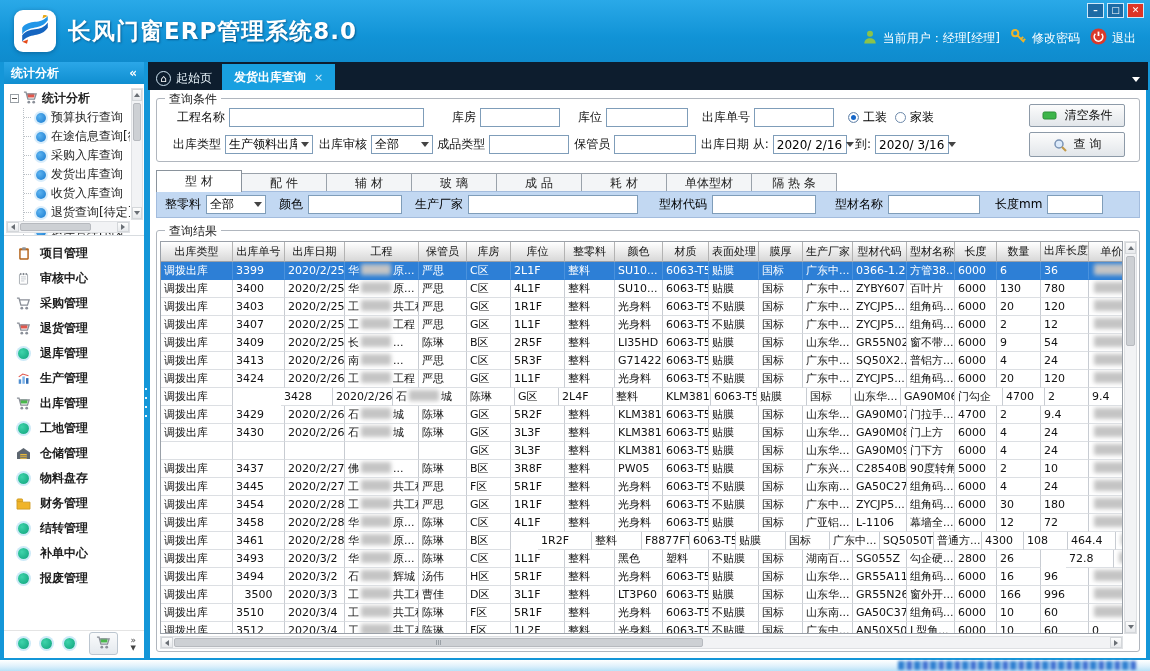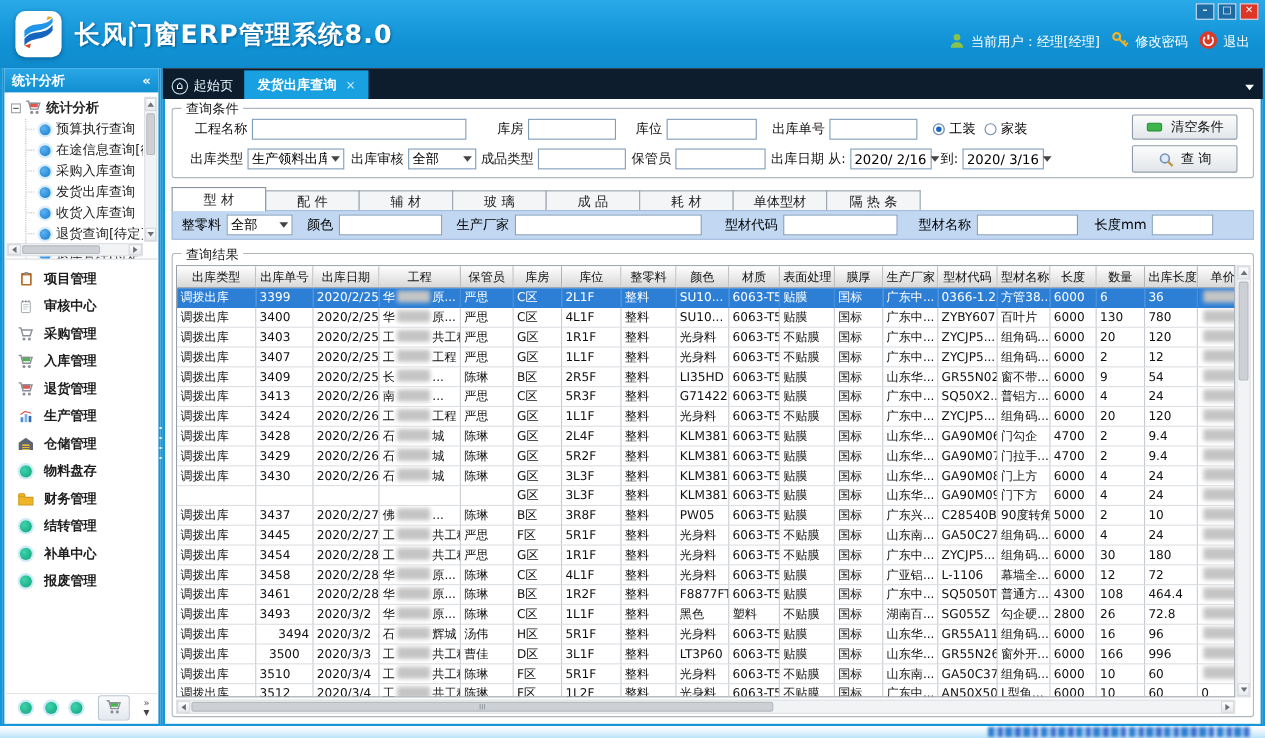--- a/index.html
+++ b/index.html
@@ -267,49 +267,61 @@
     <path d="M1 2.2h2.2l2 7.6h7l1.8-5.6H4" fill="none" stroke="#8a8f98" stroke-width="1.4"></path>
     <circle cx="6.2" cy="13" r="1.5" fill="#8a8f98"></circle>
             <circle cx="11.4" cy="13" r="1.5" fill="#8a8f98"></circle>
           </svg>
         </span>
         <span>采购管理</span>
       </div>
       <div class="menu-item">
         <span class="ic">
           <svg width="15" height="15" viewBox="0 0 16 16">
-    <rect x="4.6" y="3.6" width="7.6" height="4.4" rx="1" fill="#49b84c"></rect>
-    <path d="M1 2.2h2.2l2 7.6h7l1.8-5.6H4" fill="none" stroke="#8a8f98" stroke-width="1.4"></path>
-    <circle cx="6.2" cy="13" r="1.5" fill="#8a8f98"></circle>
-            <circle cx="11.4" cy="13" r="1.5" fill="#8a8f98"></circle>
-          </svg>
-        </span>
-        <span>入库管理</span>
-      </div>
-      <div class="menu-item">
-        <span class="ic">
-          <svg width="15" height="15" viewBox="0 0 16 16">
     <rect x="4.6" y="3.6" width="7.6" height="4.4" rx="1" fill="#e2574c"></rect>
     <path d="M1 2.2h2.2l2 7.6h7l1.8-5.6H4" fill="none" stroke="#8a8f98" stroke-width="1.4"></path>
     <circle cx="6.2" cy="13" r="1.5" fill="#8a8f98"></circle>
             <circle cx="11.4" cy="13" r="1.5" fill="#8a8f98"></circle>
           </svg>
         </span>
         <span>退货管理</span>
+      </div>
+      <div class="menu-item">
+        <span class="ic">
+          <span class="dot-teal"></span>
+        </span>
+        <span>退库管理</span>
       </div>
       <div class="menu-item">
         <span class="ic">
           <svg width="14" height="13" viewBox="0 0 16 16">
             <rect x="1.5" y="9" width="3" height="5.5" fill="#4f8fd2"></rect>
             <rect x="6" y="5.5" width="3" height="9" fill="#7db2e8"></rect>
             <rect x="10.5" y="7.5" width="3" height="7" fill="#2f6db5"></rect>
             <polyline points="1.5,6 6.5,2.5 13.5,4.5" fill="none" stroke="#e2574c" stroke-width="1.3"></polyline>
           </svg>
         </span>
         <span>生产管理</span>
+      </div>
+      <div class="menu-item">
+        <span class="ic">
+          <svg width="15" height="15" viewBox="0 0 16 16">
+    <rect x="4.6" y="3.6" width="7.6" height="4.4" rx="1" fill="#49b84c"></rect>
+    <path d="M1 2.2h2.2l2 7.6h7l1.8-5.6H4" fill="none" stroke="#8a8f98" stroke-width="1.4"></path>
+    <circle cx="6.2" cy="13" r="1.5" fill="#8a8f98"></circle>
+            <circle cx="11.4" cy="13" r="1.5" fill="#8a8f98"></circle>
+          </svg>
+        </span>
+        <span>出库管理</span>
+      </div>
+      <div class="menu-item">
+        <span class="ic">
+          <span class="dot-teal"></span>
+        </span>
+        <span>工地管理</span>
       </div>
       <div class="menu-item">
         <span class="ic">
           <svg width="15" height="13" viewBox="0 0 16 14">
             <path d="M1 6 L8 1 L15 6 V13 H1 Z" fill="#5d6670"></path>
             <rect x="4.5" y="7.5" width="7" height="5.5" fill="#e8b93c"></rect>
             <line x1="4.5" y1="9.5" x2="11.5" y2="9.5" stroke="#5d6670"></line>
             <line x1="4.5" y1="11.5" x2="11.5" y2="11.5" stroke="#5d6670"></line>
           </svg>
         </span>
@@ -482,21 +494,21 @@
           <div class="gcell" style="width: 50px;">整零料</div>
           <div class="gcell" style="width: 48px;">颜色</div>
           <div class="gcell" style="width: 46px;">材质</div>
           <div class="gcell" style="width: 50px;">表面处理</div>
           <div class="gcell" style="width: 44px;">膜厚</div>
           <div class="gcell" style="width: 50px;">生产厂家</div>
           <div class="gcell" style="width: 54px;">型材代码</div>
           <div class="gcell" style="width: 48px;">型材名称</div>
           <div class="gcell" style="width: 42px;">长度</div>
           <div class="gcell" style="width: 44px;">数量</div>
-          <div class="gcell" style="width: 48px;">出库长度</div>
+          <div class="gcell" style="width: 48px; font-family: Liberation Mono, monospace;">出库长度</div>
           <div class="gcell" style="width: 46px;">单价</div>
         </div>
         <div class="grow sel">
           <div class="gcell" style="width: 72px;">调拨出库</div>
           <div class="gcell" style="width: 52px;">3399</div>
           <div class="gcell" style="width: 60px;">2020/2/25</div>
           <div class="gcell" style="width: 74px;">华<span class="rchip"></span>原...</div>
           <div class="gcell" style="width: 48px;">严思</div>
           <div class="gcell" style="width: 44px;">C区</div>
           <div class="gcell" style="width: 54px;">2L1F</div>
@@ -634,21 +646,21 @@
           <div class="gcell" style="width: 50px;">广东中...</div>
           <div class="gcell" style="width: 54px;">ZYCJP5...</div>
           <div class="gcell" style="width: 48px;">组角码...</div>
           <div class="gcell" style="width: 42px;">6000</div>
           <div class="gcell" style="width: 44px;">20</div>
           <div class="gcell" style="width: 48px;">120</div>
           <div class="gcell" style="width: 46px;"><span class="rchip w"></span></div>
         </div>
         <div class="grow">
           <div class="gcell" style="width: 72px;">调拨出库</div>
-          <div class="gcell" style="width: 52px;">3428</div>
+          <div class="gcell" style="width: 52px; margin-left: 48px;">3428</div>
           <div class="gcell" style="width: 60px;">2020/2/26</div>
           <div class="gcell" style="width: 74px;">石<span class="rchip"></span>城</div>
           <div class="gcell" style="width: 48px;">陈琳</div>
           <div class="gcell" style="width: 44px;">G区</div>
           <div class="gcell" style="width: 54px;">2L4F</div>
           <div class="gcell" style="width: 50px;">整料</div>
           <div class="gcell" style="width: 48px;">KLM3817</div>
           <div class="gcell" style="width: 46px;">6063-T5</div>
           <div class="gcell" style="width: 50px;">贴膜</div>
           <div class="gcell" style="width: 44px;">国标</div>
@@ -807,21 +819,21 @@
           <div class="gcell" style="width: 48px;">72</div>
           <div class="gcell" style="width: 46px;"><span class="rchip w"></span>916</div>
         </div>
         <div class="grow">
           <div class="gcell" style="width: 72px;">调拨出库</div>
           <div class="gcell" style="width: 52px;">3461</div>
           <div class="gcell" style="width: 60px;">2020/2/28</div>
           <div class="gcell" style="width: 74px;">华<span class="rchip"></span>原...</div>
           <div class="gcell" style="width: 48px;">陈琳</div>
           <div class="gcell" style="width: 44px;">B区</div>
-          <div class="gcell" style="width: 54px;">1R2F</div>
+          <div class="gcell" style="width: 54px; margin-left: 27px;">1R2F</div>
           <div class="gcell" style="width: 50px;">整料</div>
           <div class="gcell" style="width: 48px;">F8877FT</div>
           <div class="gcell" style="width: 46px;">6063-T5</div>
           <div class="gcell" style="width: 50px;">贴膜</div>
           <div class="gcell" style="width: 44px;">国标</div>
           <div class="gcell" style="width: 50px;">广东中...</div>
           <div class="gcell" style="width: 54px;">SQ5050T20</div>
           <div class="gcell" style="width: 48px;">普通方...</div>
           <div class="gcell" style="width: 42px;">4300</div>
           <div class="gcell" style="width: 44px;">108</div>
@@ -839,26 +851,26 @@
           <div class="gcell" style="width: 50px;">整料</div>
           <div class="gcell" style="width: 48px;">黑色</div>
           <div class="gcell" style="width: 46px;">塑料</div>
           <div class="gcell" style="width: 50px;">不贴膜</div>
           <div class="gcell" style="width: 44px;">国标</div>
           <div class="gcell" style="width: 50px;">湖南百...</div>
           <div class="gcell" style="width: 54px;">SG055Z</div>
           <div class="gcell" style="width: 48px;">勾企硬...</div>
           <div class="gcell" style="width: 42px;">2800</div>
           <div class="gcell" style="width: 44px;">26</div>
-          <div class="gcell" style="width: 48px;">72.8</div>
+          <div class="gcell" style="width: 48px; margin-left: 25px;">72.8</div>
           <div class="gcell" style="width: 46px;"><span class="rchip w"></span></div>
         </div>
         <div class="grow">
           <div class="gcell" style="width: 72px;">调拨出库</div>
-          <div class="gcell" style="width: 52px; text-align: right;">3494</div>
+          <div class="gcell" style="width: 52px;">3494</div>
           <div class="gcell" style="width: 60px;">2020/3/2</div>
           <div class="gcell" style="width: 74px;">石<span class="rchip"></span>辉城</div>
           <div class="gcell" style="width: 48px;">汤伟</div>
           <div class="gcell" style="width: 44px;">H区</div>
           <div class="gcell" style="width: 54px;">5R1F</div>
           <div class="gcell" style="width: 50px;">整料</div>
           <div class="gcell" style="width: 48px;">光身料</div>
           <div class="gcell" style="width: 46px;">6063-T5</div>
           <div class="gcell" style="width: 50px;">贴膜</div>
           <div class="gcell" style="width: 44px;">国标</div>

